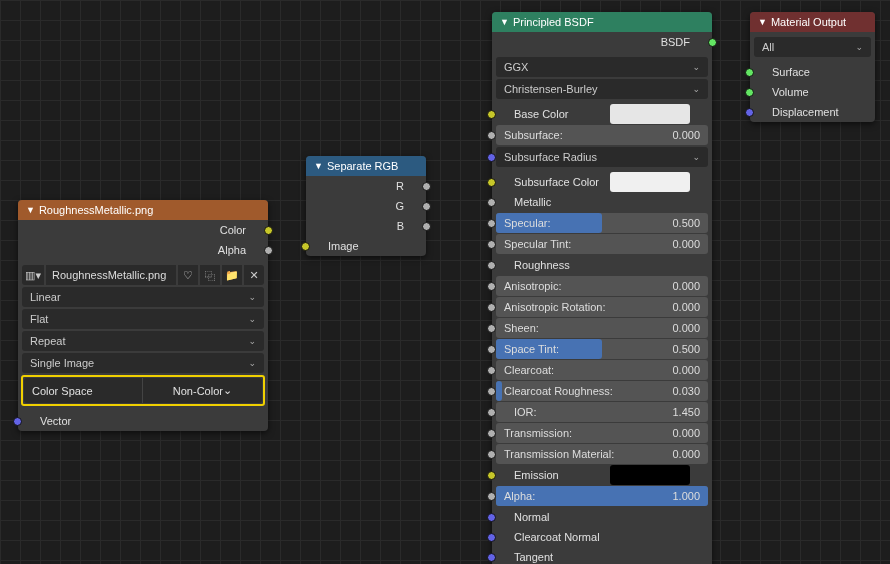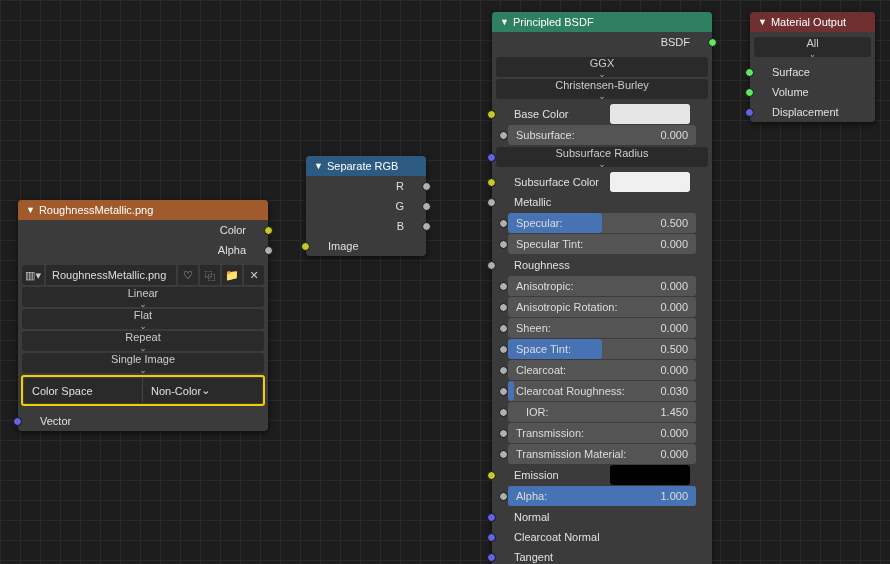--- a/index.html
+++ b/index.html
@@ -12,42 +12,42 @@
   .node-header { padding: 4px 8px; border-radius: 4px 4px 0 0; font-size: 11px; color: #fff; display: flex; align-items: center; cursor: pointer; }
   .tri { display: inline-block; margin-right: 4px; font-size: 9px; }
   .hdr-orange { background: #a05a2c; }
   .hdr-blue { background: #2c5a80; }
   .hdr-green { background: #2e8060; }
   .hdr-darkred { background: #703030; }
   .row { display: flex; align-items: center; height: 20px; padding: 0 22px; position: relative; }
   .row.right { justify-content: flex-end; }
   .row.left { justify-content: flex-start; }
   .pad { padding: 3px 4px; }
-  .select { background: #2a2a2a; border-radius: 3px; height: 20px; display: flex; align-items: center; justify-content: space-between; padding: 0 8px; color: #ccc; margin: 2px 0; position: relative; cursor: pointer; flex-direction: column; }
+  .select { background: #2a2a2a; border-radius: 3px; height: 20px; display: flex; align-items: center; justify-content: space-between; padding: 0 8px; color: #ccc; margin: 2px 0; position: relative; cursor: pointer; }
   .select .chev { font-size: 9px; color: #aaa; }
-  .slider { background: #545454; border-radius: 3px; height: 20px; display: flex; align-items: center; justify-content: space-between; padding: 0 8px; color: #ddd; margin: 1px 12px; position: relative; cursor: ew-resize; }
+  .slider { background: #545454; border-radius: 3px; height: 20px; display: flex; align-items: center; justify-content: space-between; padding: 0 8px; color: #ddd; margin: 1px 0; position: relative; cursor: ew-resize; }
   .slider .fill { position: absolute; left: 0; top: 0; bottom: 0; background: #4772b3; border-radius: 3px; }
   .slider .lbl, .slider .val { position: relative; z-index: 1; }
   .swatch { height: 20px; border-radius: 3px; flex: 1; margin: 1px 0; cursor: pointer; }
   .sock { width: 9px; height: 9px; border-radius: 50%; position: absolute; border: 1px solid #111; }
   .sock.out { right: -5px; }
   .sock.in { left: -5px; }
   .s-yellow { background: #c7c729; }
   .s-gray { background: #b0b0b0; }
   .s-blue { background: #6363e6; }
   .s-green { background: #63e663; }
   .filebar { display: flex; gap: 2px; margin: 2px 0; }
   .filebar .imgicon { width: 22px; height: 20px; background: #2a2a2a; border-radius: 3px 0 0 3px; display:flex; align-items:center; justify-content:center; color:#ccc; }
   .filebar .fname { flex: 1; background: #2a2a2a; height: 20px; display:flex; align-items:center; padding: 0 6px; color:#ddd; }
   .filebar .btn { width: 20px; height: 20px; background: #2a2a2a; display:flex; align-items:center; justify-content:center; color:#ccc; cursor:pointer; }
   .filebar .btn:last-child { border-radius: 0 3px 3px 0; }
   .highlight { border: 2px solid #f0d000; border-radius: 3px; padding: 1px; margin: 2px -1px; }
   .split-select { display: flex; background: #2a2a2a; border-radius: 3px; height: 25px; overflow: hidden; cursor:pointer; }
   .split-select .l { flex: 0 0 50%; padding: 0 8px; display:flex; align-items:center; border-right: 1px solid #444; }
-  .split-select .r { flex: 1; padding: 0 8px; display:flex; align-items:center; justify-content:flex-start; }
+  .split-select .r { flex: 1; padding: 0 8px; display:flex; align-items:center; justify-content:center; }
   svg.wires { position: absolute; inset: 0; pointer-events: none; }
 </style>
 </head>
 <body>
 
 <div class="grid"></div>
 
 <svg class="wires">
   <path d="M 268 232 C 290 232, 285 248, 306 248" stroke="#c7c729" stroke-width="2" fill="none"></path>
   <path d="M 427 204 C 460 204, 455 202, 492 202" stroke="#aaa" stroke-width="2" fill="none"></path>

